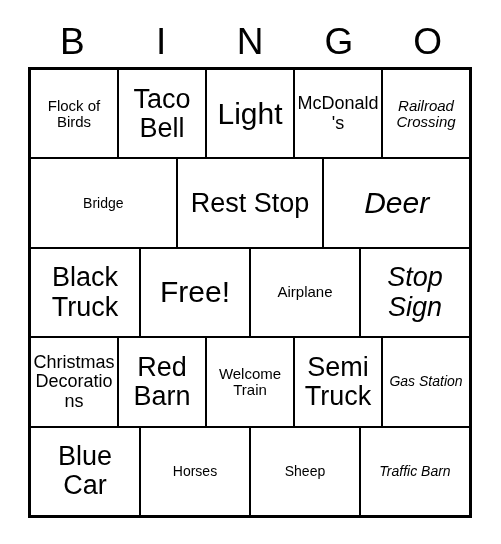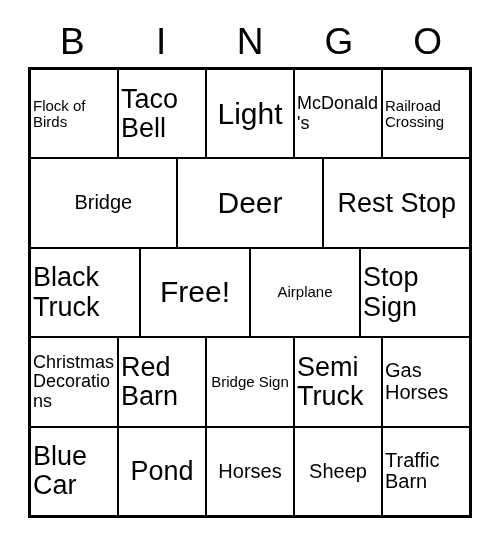--- a/index.html
+++ b/index.html
@@ -68,32 +68,33 @@
     align-items: center;
     justify-content: center;
     box-sizing: border-box;
     padding: 1px 2px;
     min-width: 0;
     overflow: hidden;
     background: #ffffff;
   }
   .cell:last-child {
     border-right: none;
+    font-style: italic;
   }
   .cell-text {
-    text-align: left;
+    text-align: center;
     color: #000000;
     line-height: 1.08;
     white-space: pre-line;
     word-break: break-word;
   }
   
   .fs-xl { font-size: 30px; }
   .fs-lg { font-size: 27px; }
-  .fs-md { font-size: 20px; }
+  .fs-md { font-size: 14px; }
   .fs-sm { font-size: 15px; }
   .fs-xs { font-size: 18px; }
 </style>
 </head>
 <body>
 
 <div class="card">
 
   <div class="header-row">
       <div class="header-cell">B</div>
@@ -119,24 +120,24 @@
         </div>
         <div class="cell">
           <div class="cell-text fs-sm">Railroad Crossing</div>
         </div>
       </div>
       <div class="grid-row">
         <div class="cell">
           <div class="cell-text fs-md">Bridge</div>
         </div>
         <div class="cell">
-          <div class="cell-text fs-xl">Deer</div>
+          <div class="cell-text fs-lg">Rest Stop</div>
         </div>
         <div class="cell">
-          <div class="cell-text fs-lg">Rest Stop</div>
+          <div class="cell-text fs-xl">Deer</div>
         </div>
       </div>
       <div class="grid-row">
         <div class="cell">
           <div class="cell-text fs-lg">Black Truck</div>
         </div>
         <div class="cell">
           <div class="cell-text fs-xl">Free!</div>
         </div>
         <div class="cell">
@@ -147,35 +148,32 @@
         </div>
       </div>
       <div class="grid-row">
         <div class="cell">
           <div class="cell-text fs-xs">Christmas Decorations</div>
         </div>
         <div class="cell">
           <div class="cell-text fs-lg">Red Barn</div>
         </div>
         <div class="cell">
-          <div class="cell-text fs-sm">Bridge Sign</div>
+          <div class="cell-text fs-sm">Welcome Train</div>
         </div>
         <div class="cell">
           <div class="cell-text fs-lg">Semi Truck</div>
         </div>
         <div class="cell">
-          <div class="cell-text fs-md">Gas Horses</div>
+          <div class="cell-text fs-md">Gas Station</div>
         </div>
       </div>
       <div class="grid-row">
         <div class="cell">
           <div class="cell-text fs-lg">Blue Car</div>
-        </div>
-        <div class="cell">
-          <div class="cell-text fs-lg">Pond</div>
         </div>
         <div class="cell">
           <div class="cell-text fs-md">Horses</div>
         </div>
         <div class="cell">
           <div class="cell-text fs-md">Sheep</div>
         </div>
         <div class="cell">
           <div class="cell-text fs-md">Traffic Barn</div>
         </div>

